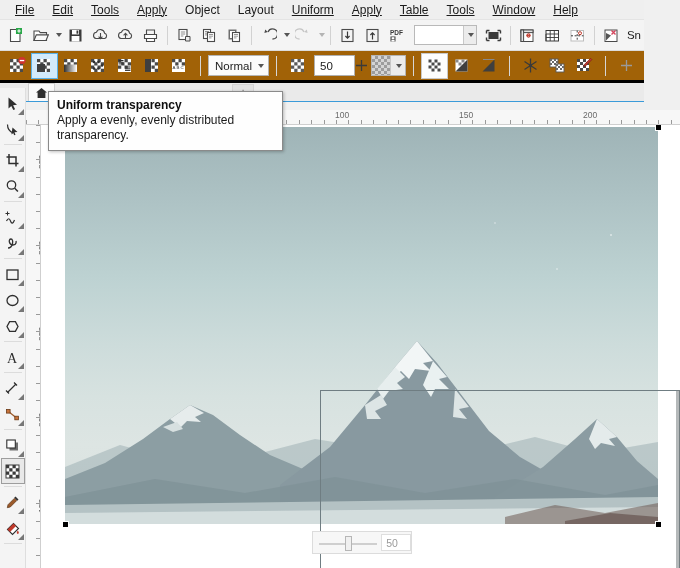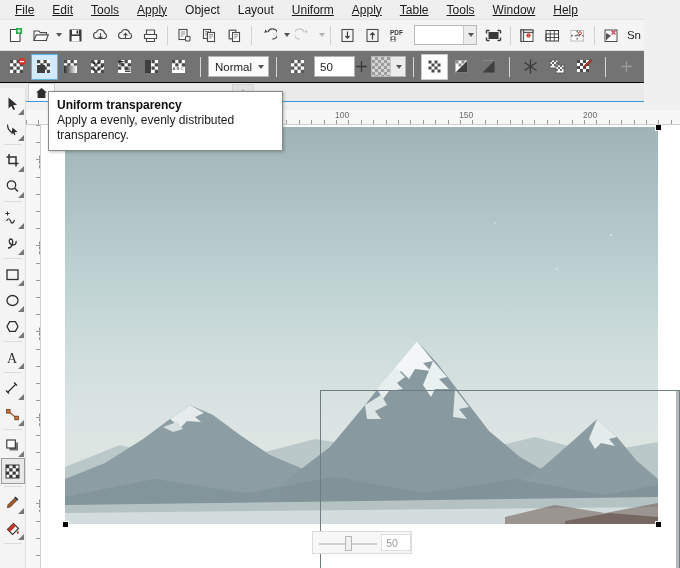--- a/index.html
+++ b/index.html
@@ -47,22 +47,22 @@
     border:0; outline:0; width:100%; font-size:11.5px; padding-left:5px;
     color:#222; background:transparent; font-family:inherit;margin-top:31px;
   }
   .zoom-combo .dd{
     width:16px; background:#ececec; border-left:1px solid #c8c8c8;
     display:flex;align-items:center;justify-content:center;
   }
 
   
   .propbar{
-    height:32px; background:#737373; display:flex; align-items:center;
-    padding:0 4px; border-bottom:1px solid #000000;
+    height:32px; background:#a16207; display:flex; align-items:center;
+    padding:0 4px; border-bottom:3px solid #000000;
   }
   .pb-btn{
     width:27px;height:26px;display:flex;align-items:center;justify-content:center;
     flex:0 0 auto; position:relative;
   }
   .pb-btn.active{ background:#d2eafb; border:1px solid #5ab2e8; }
   .pb-btn.framed{ border:1px solid #c9c9c9; background:#fdfdfd; }
   .pb-sep{ width:1px;height:20px;background:#d6d6d6;margin:0 7px;flex:0 0 auto;}
 
   .combo-normal{

